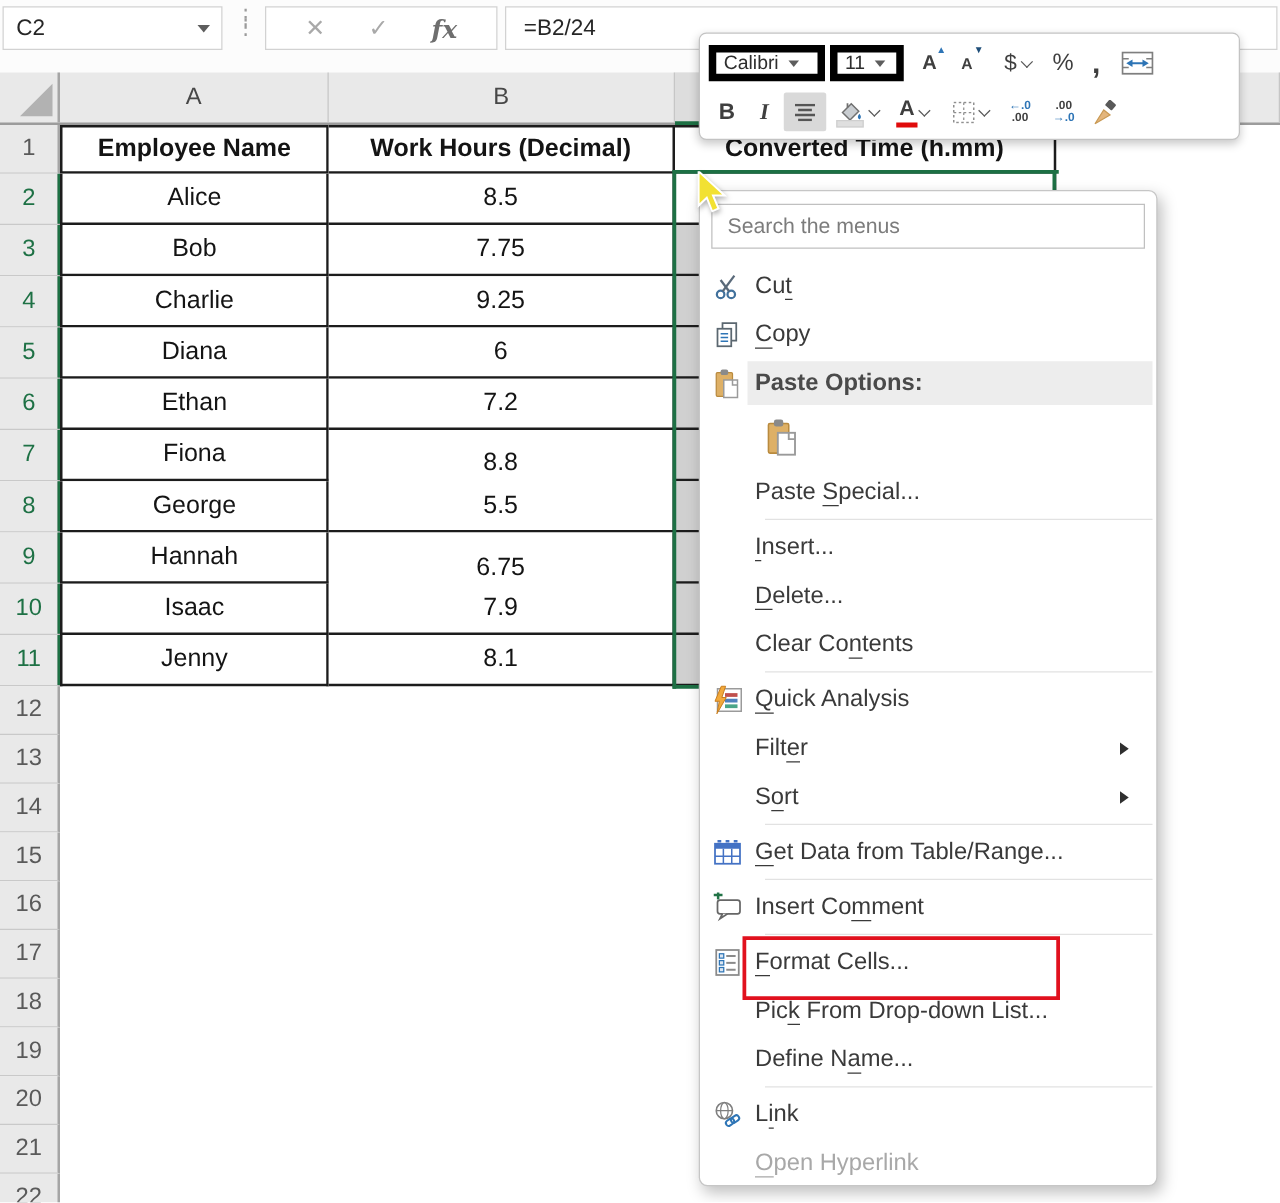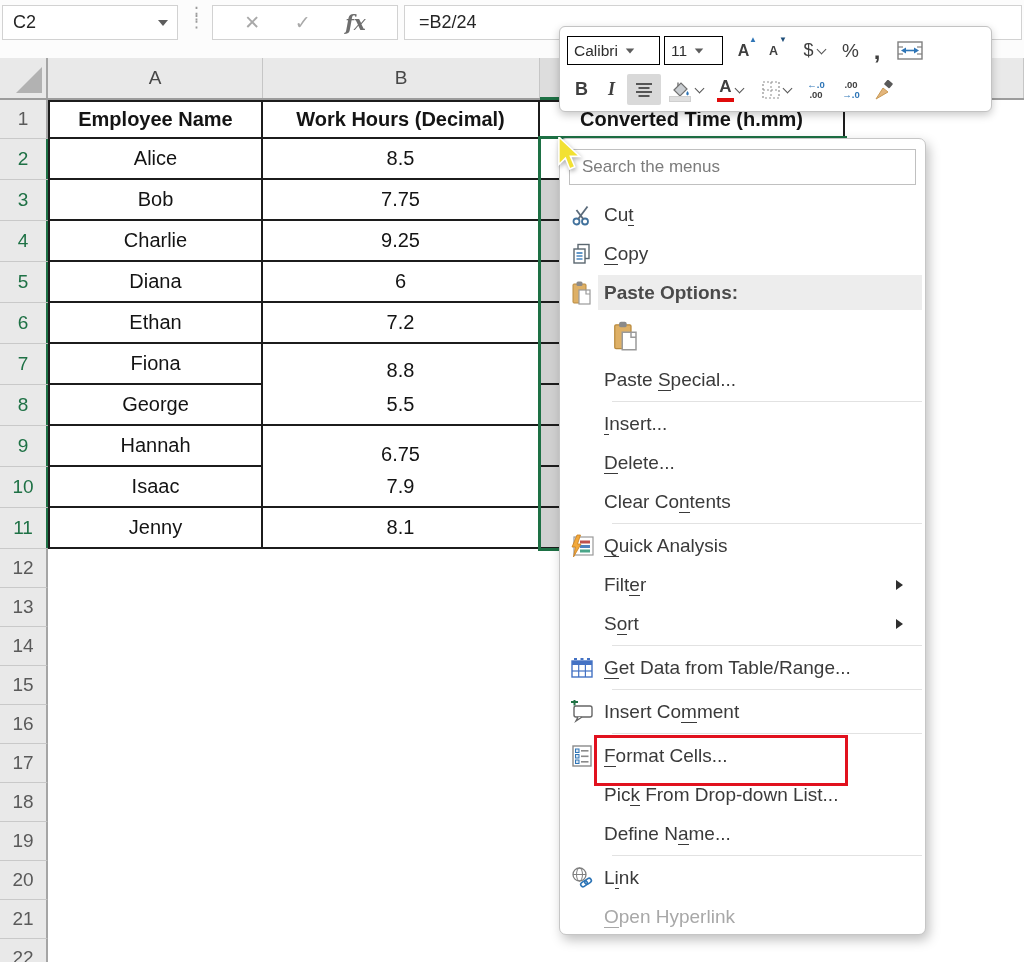--- a/index.html
+++ b/index.html
@@ -46,38 +46,38 @@
   .ca{width:215px;} .cb{width:277px;} .cc{width:305px;}
   .cc.tint{background:#d0d0d0;}
 
   
   .selline{background:#1d7044;z-index:5;}
 
   
   #minitb{left:559px;top:26px;width:433px;height:86px;background:#fff;border:1px solid #c3c3c3;border-radius:6px;
           box-shadow:0 3px 8px rgba(0,0,0,.22);z-index:40;box-sizing:border-box;padding:4px 7px 2px 7px;}
   .tbrow{display:flex;align-items:center;height:39px;gap:1px;}
-  .combo{display:flex;align-items:center;border:1px solid #000000;height:29px;box-sizing:border-box;
+  .combo{display:flex;align-items:center;border:6px solid #000000;height:29px;box-sizing:border-box;
          padding:0 6px;font-size:15.5px;color:#2e2e2e;background:#fff;}
   .combo .tri-down{margin-left:7px;transform:scale(.85);}
   .tb{display:flex;align-items:center;justify-content:center;height:31px;min-width:29px;border-radius:2px;
       color:#3f3f3f;position:relative;}
   .tb.pressed{background:#d9d9d9;}
   .chev{width:6px;height:6px;border-right:1.6px solid #555;border-bottom:1.6px solid #555;
         transform:rotate(45deg);margin-left:4px;margin-top:-3px;}
   .bigA{font-size:16px;font-weight:bold;}
   .smA{font-size:12.5px;font-weight:bold;}
   .capmark{position:absolute;top:1px;right:1px;font-size:8px;line-height:8px;}
   .up{color:#2e75b6;} .down{color:#1f4e79;}
   .dec2{display:flex;flex-direction:column;align-items:center;font-size:9.5px;line-height:10px;color:#3f3f3f;font-weight:bold;}
   .dec2 .bl{color:#2e75b6;}
   .colorbar{position:absolute;left:5px;bottom:3px;height:4px;}
 
   
-  #menu{left:559px;top:138px;width:367px;height:797px;background:#fff;border:1px solid #c6c6c6;border-radius:7px;
+  #menu{left:559px;top:152px;width:367px;height:797px;background:#fff;border:1px solid #c6c6c6;border-radius:7px;
         box-shadow:3px 5px 12px rgba(0,0,0,.25);z-index:50;box-sizing:border-box;overflow:hidden;}
   #menusearch{display:block;margin:10px 9px;width:347px;height:36px;box-sizing:border-box;border:1px solid #c0c0c0;
               padding:0 12px;font-size:17px;color:#333;font-family:"Liberation Sans",sans-serif;outline:none;}
   #menusearch::placeholder{color:#7c7c7c;}
   .mi{height:39px;display:flex;align-items:center;position:relative;}
   .mi .ic{width:44px;display:flex;align-items:center;justify-content:center;flex:0 0 44px;}
   .mi .lbl{font-size:19px;color:#3a3a3a;white-space:nowrap;}
   .mi .lbl .accel{border-bottom:1.4px solid currentColor;}
   .mi.bold .lbl{font-weight:bold;color:#4a4a4a;}
   .mi.disabled .lbl{color:#a8a8a8;}

